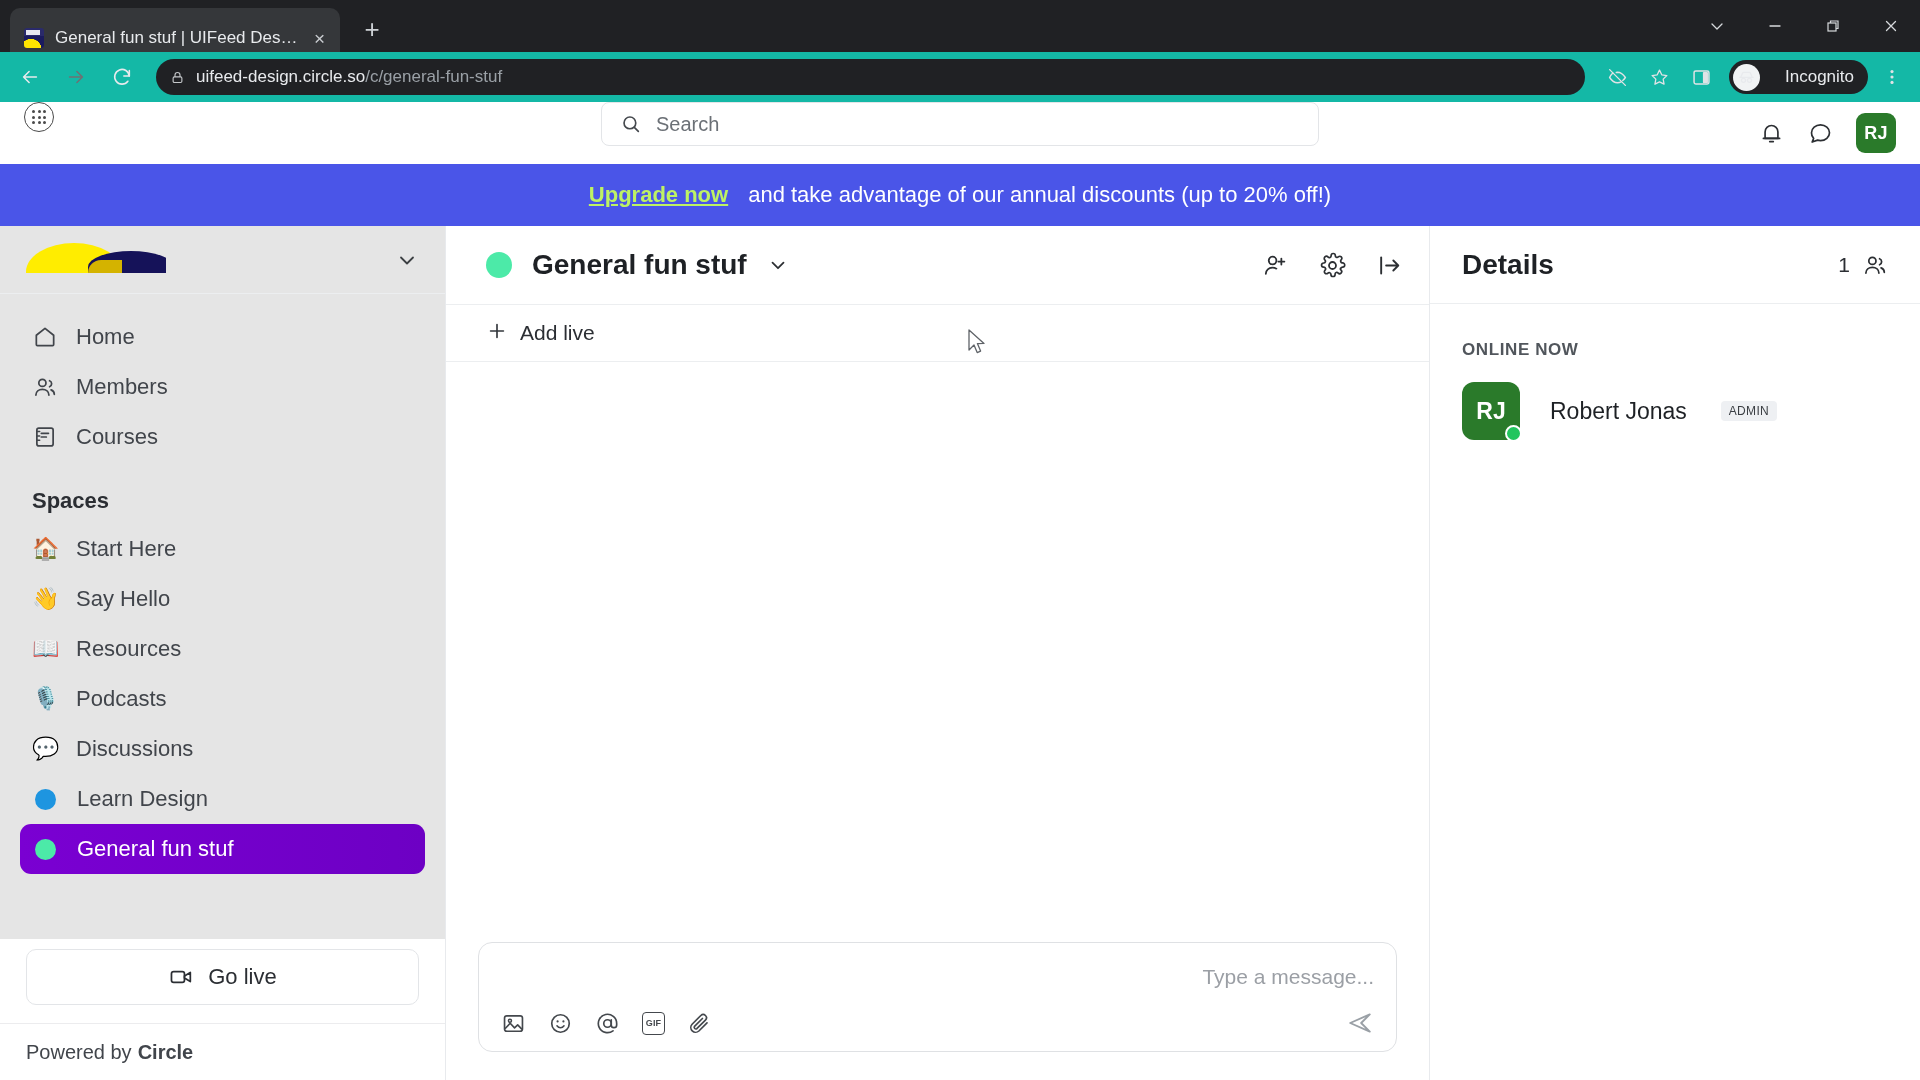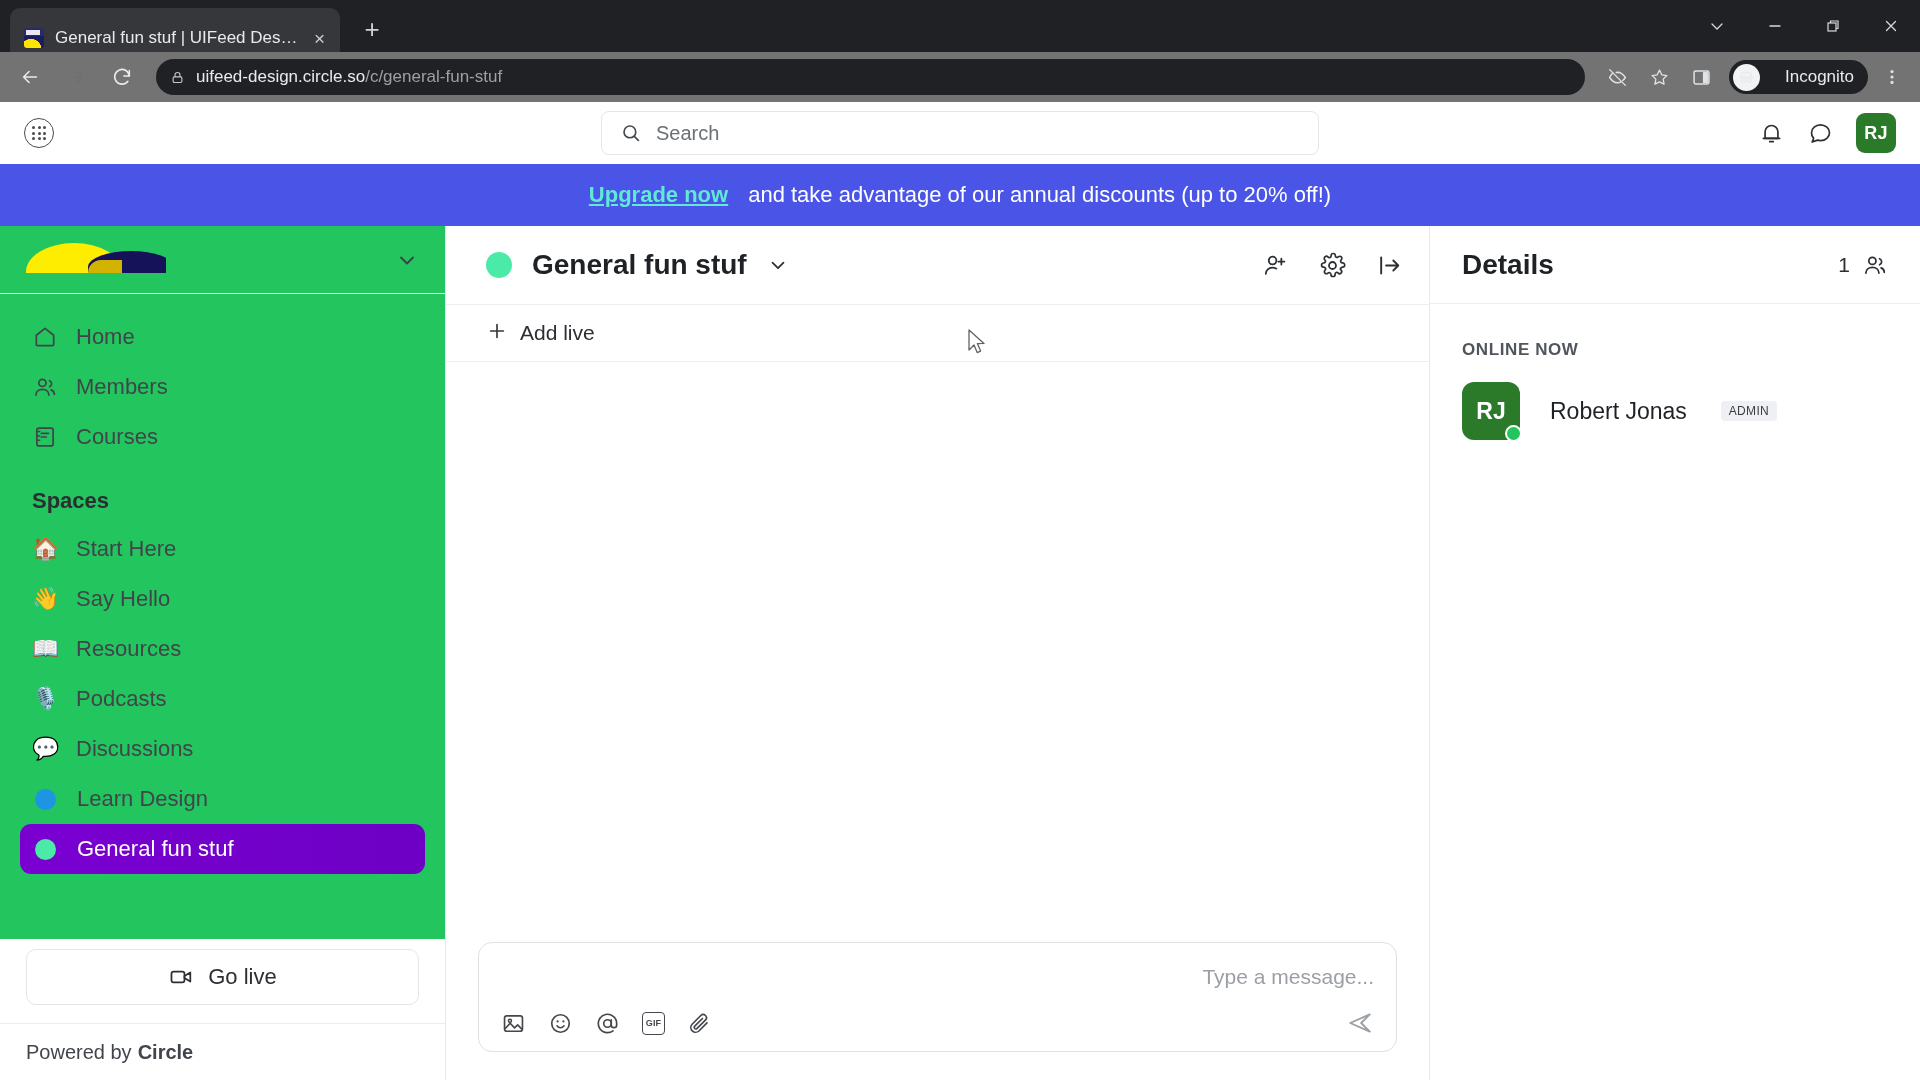--- a/index.html
+++ b/index.html
@@ -46,21 +46,21 @@
   }
   .win-controls {
     position: absolute; right: 0; top: 0; height: 52px; display: flex; align-items: center;
   }
   .win-btn {
     width: 58px; height: 52px; display: flex; align-items: center; justify-content: center;
     color: #d7dadd; cursor: pointer;
   }
 
   .toolbar {
-    height: 50px; background: #737373; display: flex; align-items: center;
+    height: 50px; background: #14b8a6; display: flex; align-items: center;
     padding: 0 10px; gap: 6px; flex: 0 0 50px;
   }
   .nav-btn {
     width: 40px; height: 40px; border-radius: 50%; display: flex;
     align-items: center; justify-content: center; color: #e8eaed; cursor: pointer;
   }
   .nav-btn.disabled { color: #6e7174; }
   .omnibox {
     flex: 1; height: 36px; background: #202124; border-radius: 18px;
     display: flex; align-items: center; padding: 0 14px; gap: 11px; margin: 0 8px;
@@ -77,21 +77,21 @@
   .incog-ava {
     width: 27px; height: 27px; border-radius: 50%; background: #f1f3f4;
     display: flex; align-items: center; justify-content: center; color: #202124;
   }
   .incognito-pill span { color: #e8eaed; font-size: 17px; }
 
   
   .viewport { flex: 1; display: flex; flex-direction: column; background: #fff; min-height: 0; }
 
   .app-header {
-    height: 62px; background: #fff; display: flex; align-items: center;
+    height: 62px; background: #fff; display: flex; 
     padding: 0 24px; flex: 0 0 62px; position: relative; border-radius: 20px;
   }
   .grid-circle {
     width: 30px; height: 30px; border-radius: 50%; border: 1.8px solid #4a4a4a;
     display: flex; align-items: center; justify-content: center; cursor: pointer;
   }
   .dotgrid { display: grid; grid-template-columns: repeat(3, 3px); gap: 2.2px; }
   .dotgrid i { width: 3px; height: 3px; border-radius: 50%; background: #4a4a4a; display: block; }
   .search-wrap { position: absolute; left: 50%; transform: translateX(-50%); }
   .search-box {
@@ -111,28 +111,28 @@
   .avatar-sq {
     width: 40px; height: 40px; border-radius: 9px; color: #fff;
     display: flex; align-items: center; justify-content: center;
     font-size: 18px; font-weight: 700; cursor: pointer; letter-spacing: .3px;
   }
 
   .banner {
     height: 62px; display: flex; align-items: center; justify-content: center;
     color: #fff; font-size: 22px; flex: 0 0 62px;
   }
-  .banner a { color: #5eead4; text-decoration: underline; font-weight: 700; margin-right: 20px; }
+  .banner a { color: #bef264; text-decoration: underline; font-weight: 700; margin-right: 20px; }
 
   .body { flex: 1; display: flex; min-height: 0; }
 
   
   .sidebar {
     width: 446px; flex: 0 0 446px; border-right: 1px solid #e8eaed;
-    display: flex; flex-direction: column; background: #22c55e; position: relative;
+    display: flex; flex-direction: column; background: #e5e5e5; position: relative;
   }
   .community {
     height: 68px; display: flex; align-items: center; padding: 0 26px;
     border-bottom: 1px solid #eceef0; flex: 0 0 68px;
   }
   .logo { width: 140px; height: 34px; position: relative; overflow: hidden; }
   .logo .y {
     position: absolute; left: 0; bottom: 4px; width: 96px; height: 30px;
     background: #ffed00; border-radius: 60px 60px 0 0 / 36px 36px 0 0;
   }

